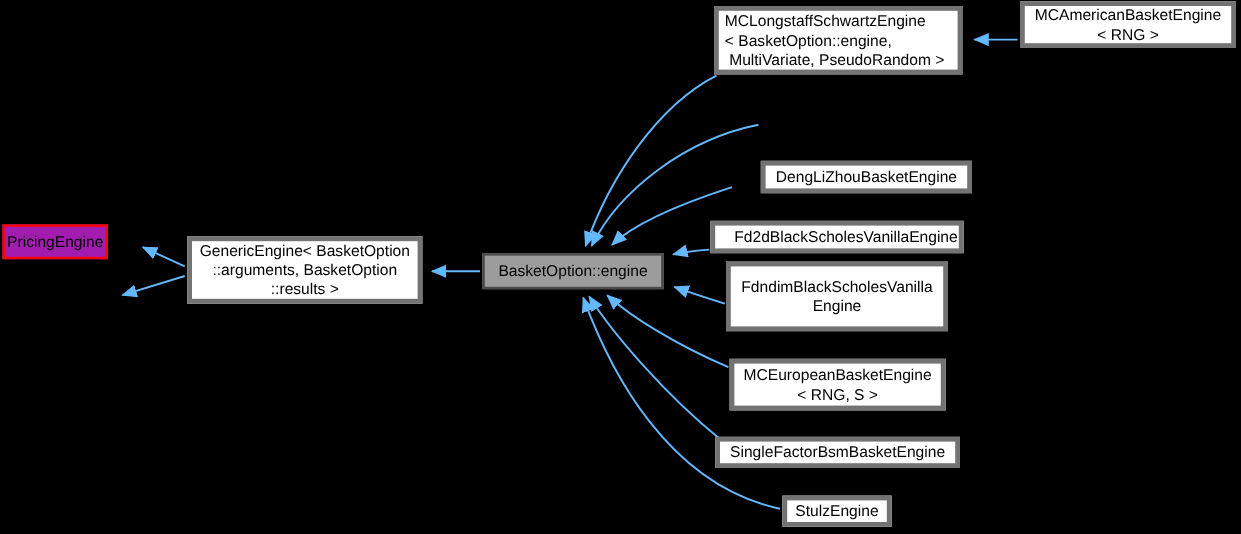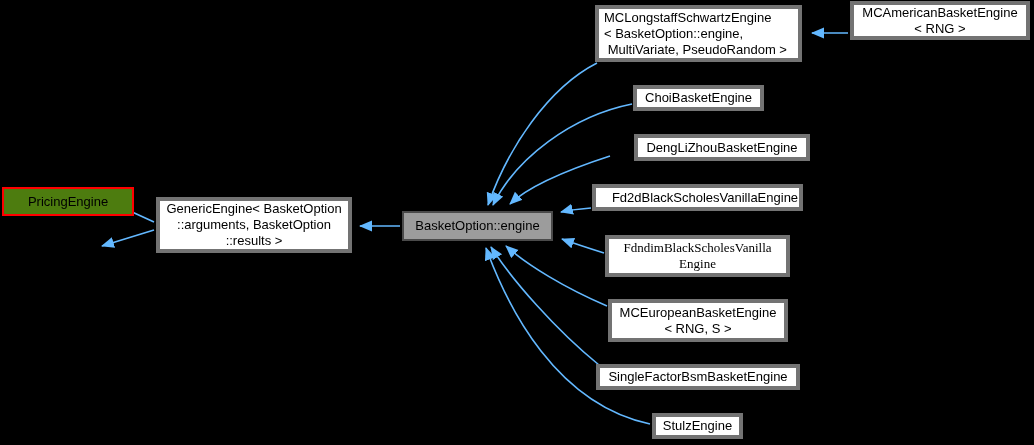--- a/index.html
+++ b/index.html
@@ -25,33 +25,33 @@
     font-size: 13px;
     line-height: 16px;
     display: flex;
     align-items: center;
     justify-content: center;
     text-align: center;
     white-space: pre-wrap;
     padding: 2px 5px;
     cursor: pointer;
   }
-  #n-pricing      { left: 2px;   top: 187px; width: 132px; height: 29px;
-                    border: 2px solid #FF0000; background: #4d7c0f; }
+  #n-pricing      { left: 2px;   top: 187px; width: 88px; height: 29px;
+                    border: 2px solid #FF0000; background: #a21caf; }
   #n-observer     { left: 18px;  top: 238px; width: 76px;  height: 27px; }
   #n-generic      { left: 156px; top: 197px; width: 196px; height: 56px; }
   #n-engine       { left: 402px; top: 211px; width: 151px; height: 30px;
                     background: #9C9C9C; border: 2px solid #4A4A4A; cursor: default; }
   #n-mclongstaff  { left: 595px; top: 5px;   width: 207px; height: 57px;
                     text-align: left; justify-content: flex-start; }
   #n-mcamerican   { left: 850px; top: 1px;  width: 180px; height: 39px; }
   #n-choi         { left: 633px; top: 85px;  width: 131px; height: 26px; }
   #n-dengli       { left: 634px; top: 134px; width: 176px; height: 27px; }
   #n-fd2d         { left: 592px; top: 184px; width: 211px; height: 27px; padding-left: 20px; }
-  #n-fdndim       { left: 605px; top: 235px; width: 185px; height: 42px; font-family: Liberation Serif, serif; }
+  #n-fdndim       { left: 605px; top: 218px; width: 185px; height: 58px; }
   #n-mceuropean   { left: 608px; top: 299px; width: 180px; height: 43px; }
   #n-singlefactor { left: 596px; top: 364px; width: 204px; height: 26px; }
   #n-stulz        { left: 652px; top: 413px; width: 91px;  height: 26px; }
   .edge {
     fill: none;
     stroke: #63B8FF;
     stroke-width: 1.6px;
   }
 </style>
 </head>
@@ -88,21 +88,20 @@
 
   <div class="node" id="n-engine">BasketOption::engine</div>
 
   <div class="node" id="n-mclongstaff">MCLongstaffSchwartzEngine
 &lt; BasketOption::engine,
  MultiVariate, PseudoRandom &gt;</div>
 
   <div class="node" id="n-mcamerican">MCAmericanBasketEngine
 &lt; RNG &gt;</div>
 
-  <div class="node" id="n-choi">ChoiBasketEngine</div>
 
   <div class="node" id="n-dengli">DengLiZhouBasketEngine</div>
 
   <div class="node" id="n-fd2d">Fd2dBlackScholesVanillaEngine</div>
 
   <div class="node" id="n-fdndim">FdndimBlackScholesVanilla
 Engine</div>
 
   <div class="node" id="n-mceuropean">MCEuropeanBasketEngine
 &lt; RNG, S &gt;</div>

